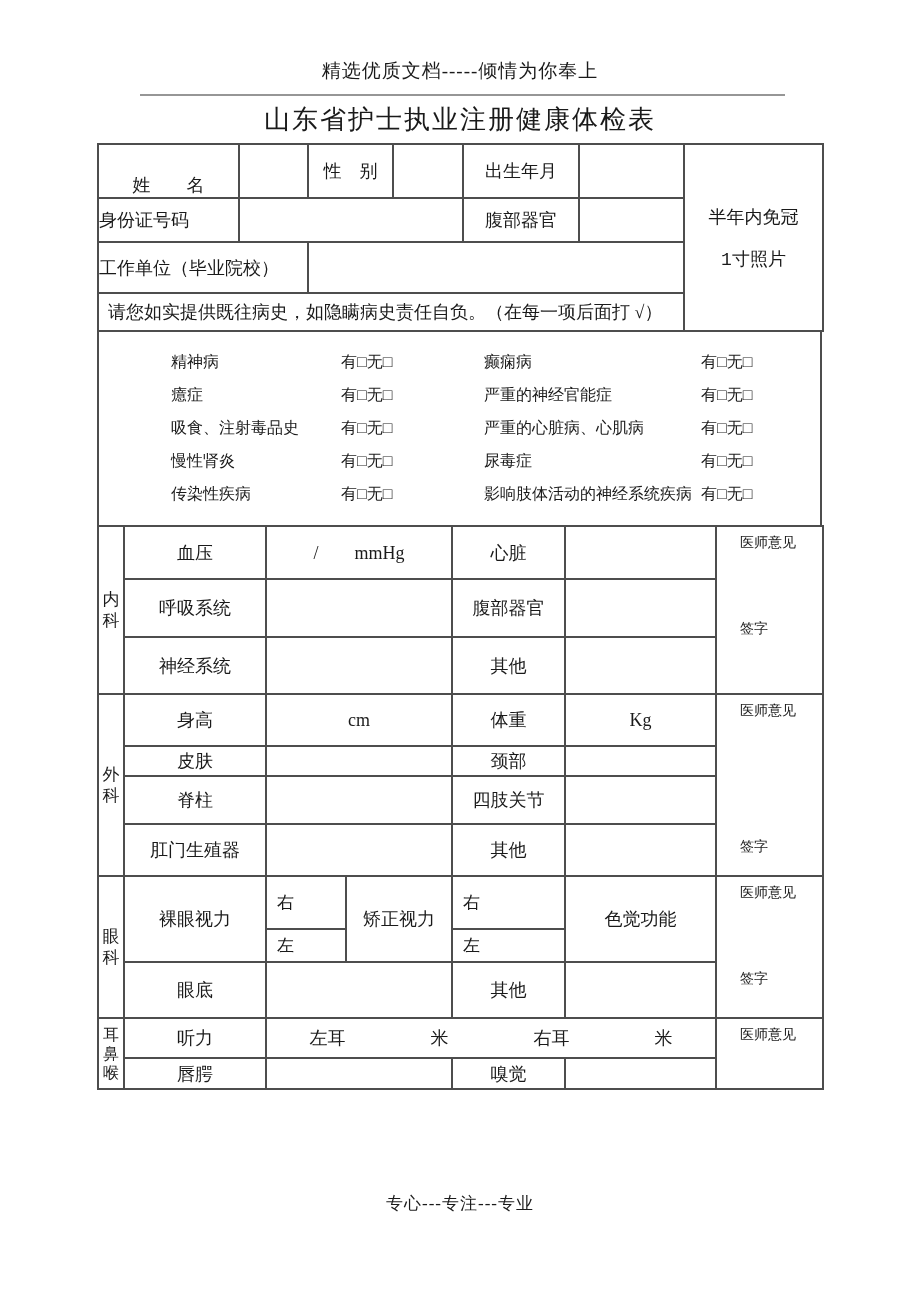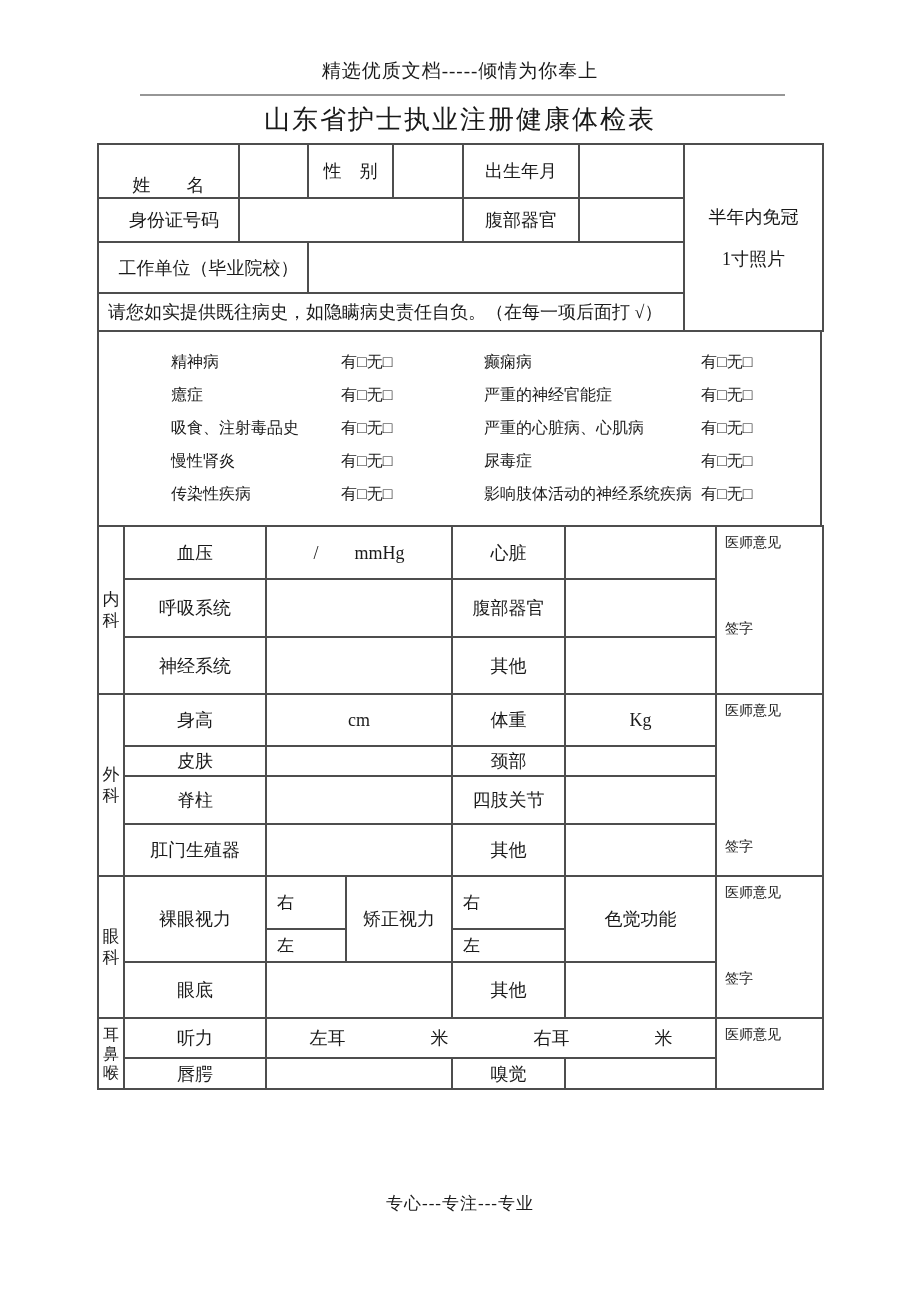--- a/index.html
+++ b/index.html
@@ -23,44 +23,44 @@
   }
   .form { position:absolute; left:97px; top:143px; width:725px; }
 
   table { border-collapse:collapse; table-layout:fixed; width:725px; }
   td {
     border:2px solid #4d4d4d; padding:0; overflow:hidden;
     font-size:18px; text-align:center; vertical-align:middle;
     white-space:nowrap;
   }
   .mt { margin-top:-2px; }
-  .left-pad { text-align:center; padding-left:11px; }
+  .left-pad { text-align:left; }
   .bottom-align { vertical-align:bottom; padding-bottom:0; }
 
   .photo-cell { font-size:18px; }
-  .photo-cell .inner { display:flex; flex-direction:column; align-items:center; justify-content:center; gap:18px; height:100%; }
+  .photo-cell .inner { display:flex; flex-direction:column; align-items:center; justify-content:center; gap:18px; height:100%;font-family:Liberation Mono, monospace; }
 
   .history {
     margin-top:-2px; height:197px; border:2px solid #4d4d4d;
     padding-top:14px;
   }
   .history-row { position:relative; height:33px; font-size:16px; }
   .history-row span { position:absolute; top:6px; }
   .h-l1 { left:72px; }
   .h-c1 { left:242px; }
   .h-l2 { left:385px; }
   .h-c2 { left:602px; }
 
   .vtext {
     width:18px; margin:0 auto; word-break:break-all;
     font-size:17px; line-height:21px; white-space:normal;
   }
   .vtext3 { font-size:16px; line-height:19px; }
 
-  .opinion-cell { vertical-align:top; text-align:left; padding:7px 8px; font-size:14px; }
+  .opinion-cell { vertical-align:top; text-align:left; padding:7px 23px; font-size:14px; }
   .sign-internal { margin-top:68px; }
   .sign-surgery  { margin-top:118px; }
   .sign-eye      { margin-top:68px; }
 
   .pre { white-space:pre;margin-left:12px; }
   .rl-cell { text-align:left; padding-left:10px; font-size:17px; }
   .hearing-cell .inner {
     display:flex; justify-content:space-around; align-items:center; height:100%;
     font-size:18px;
   }

